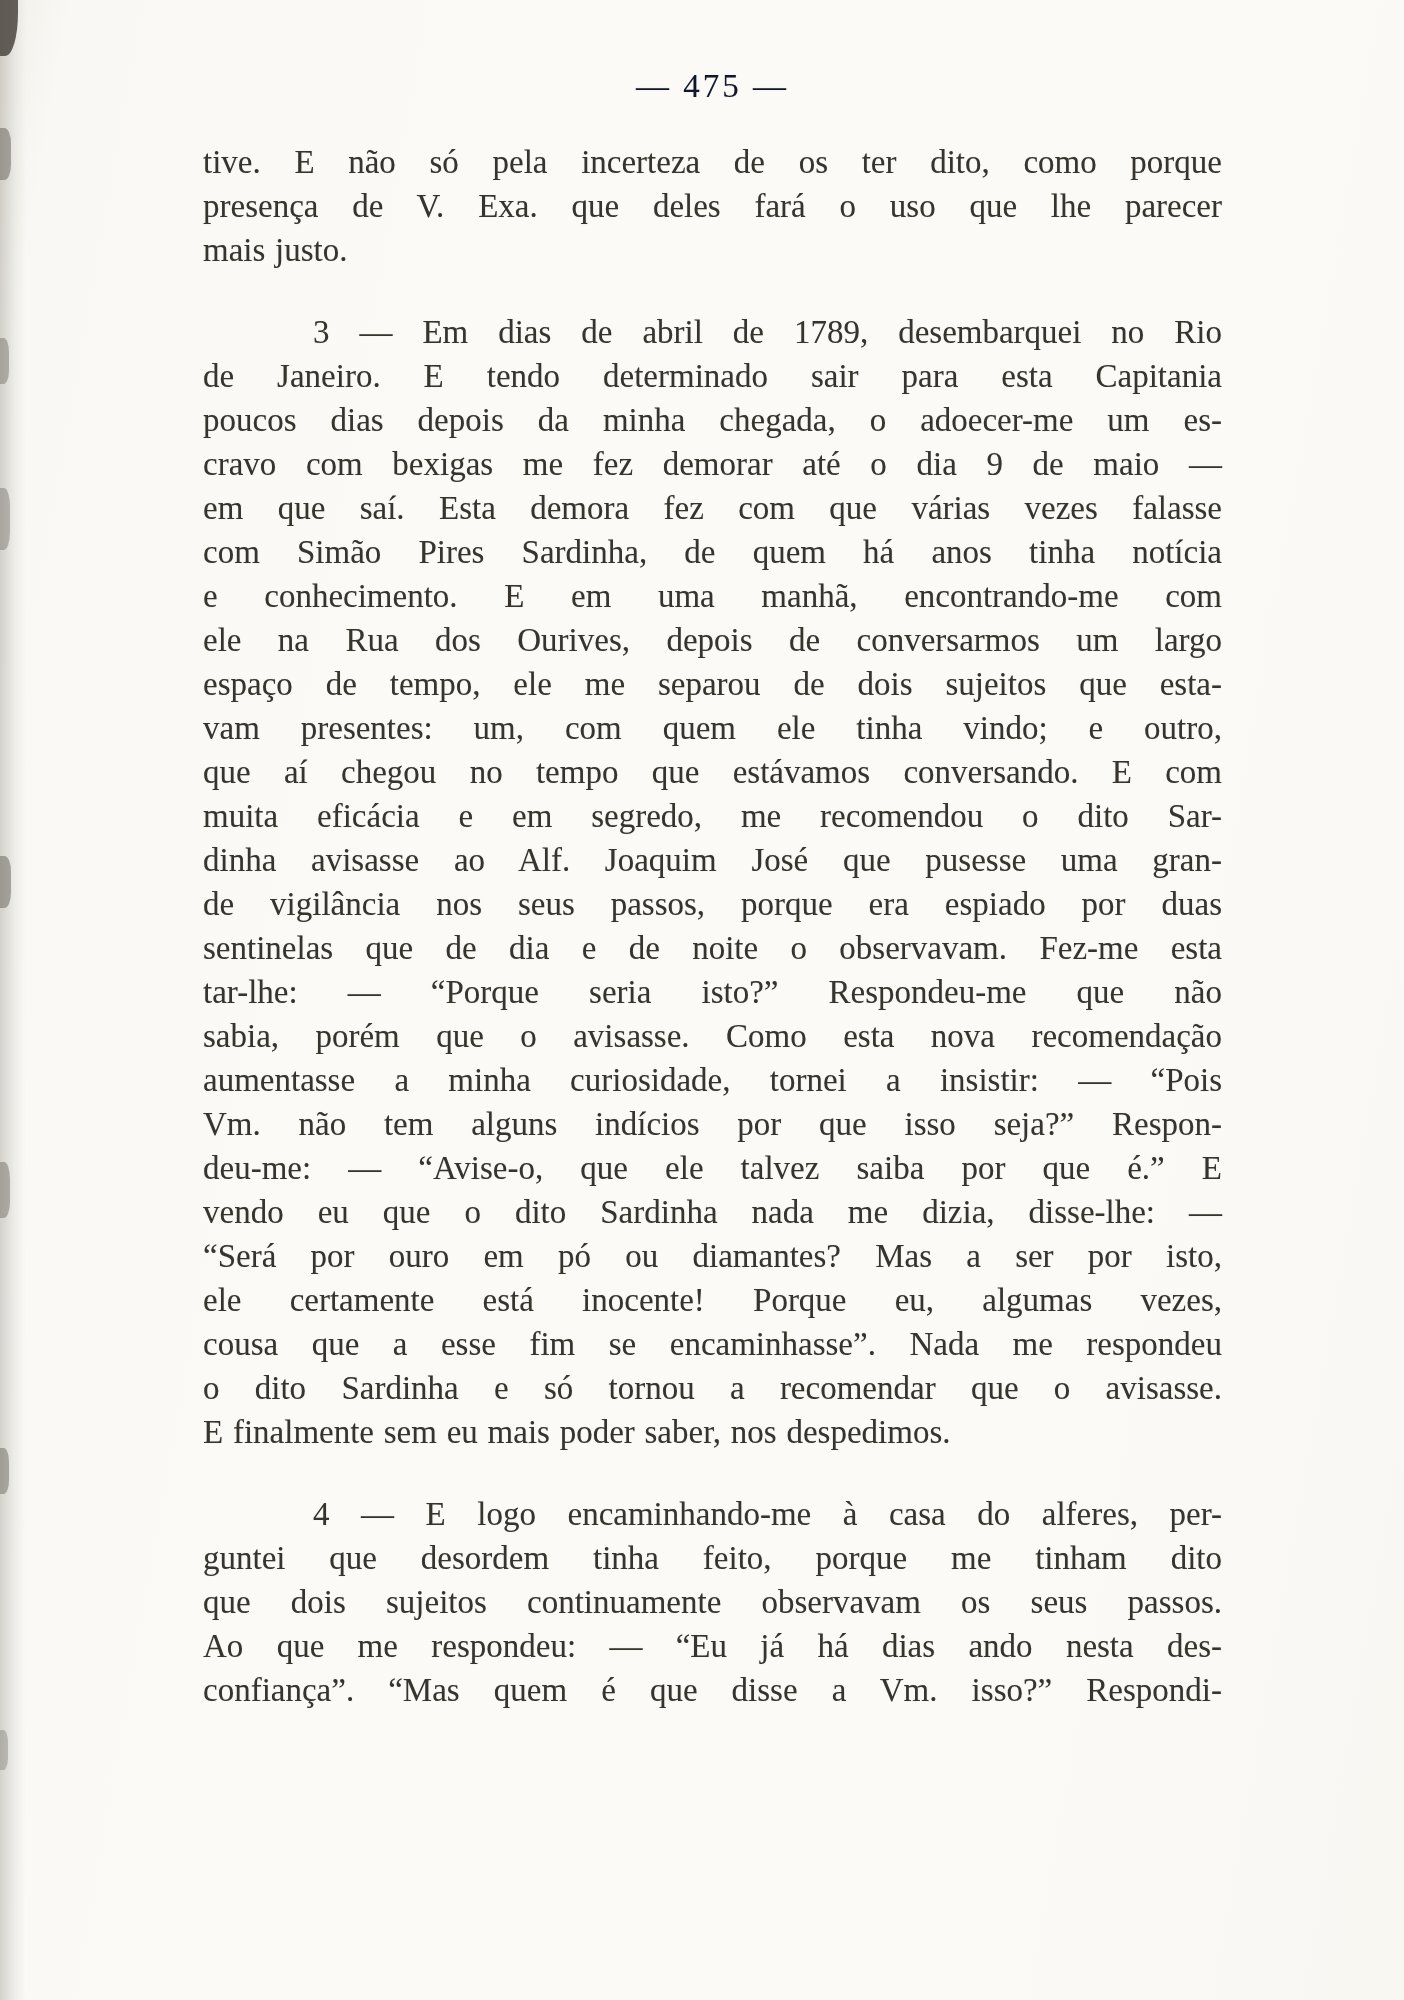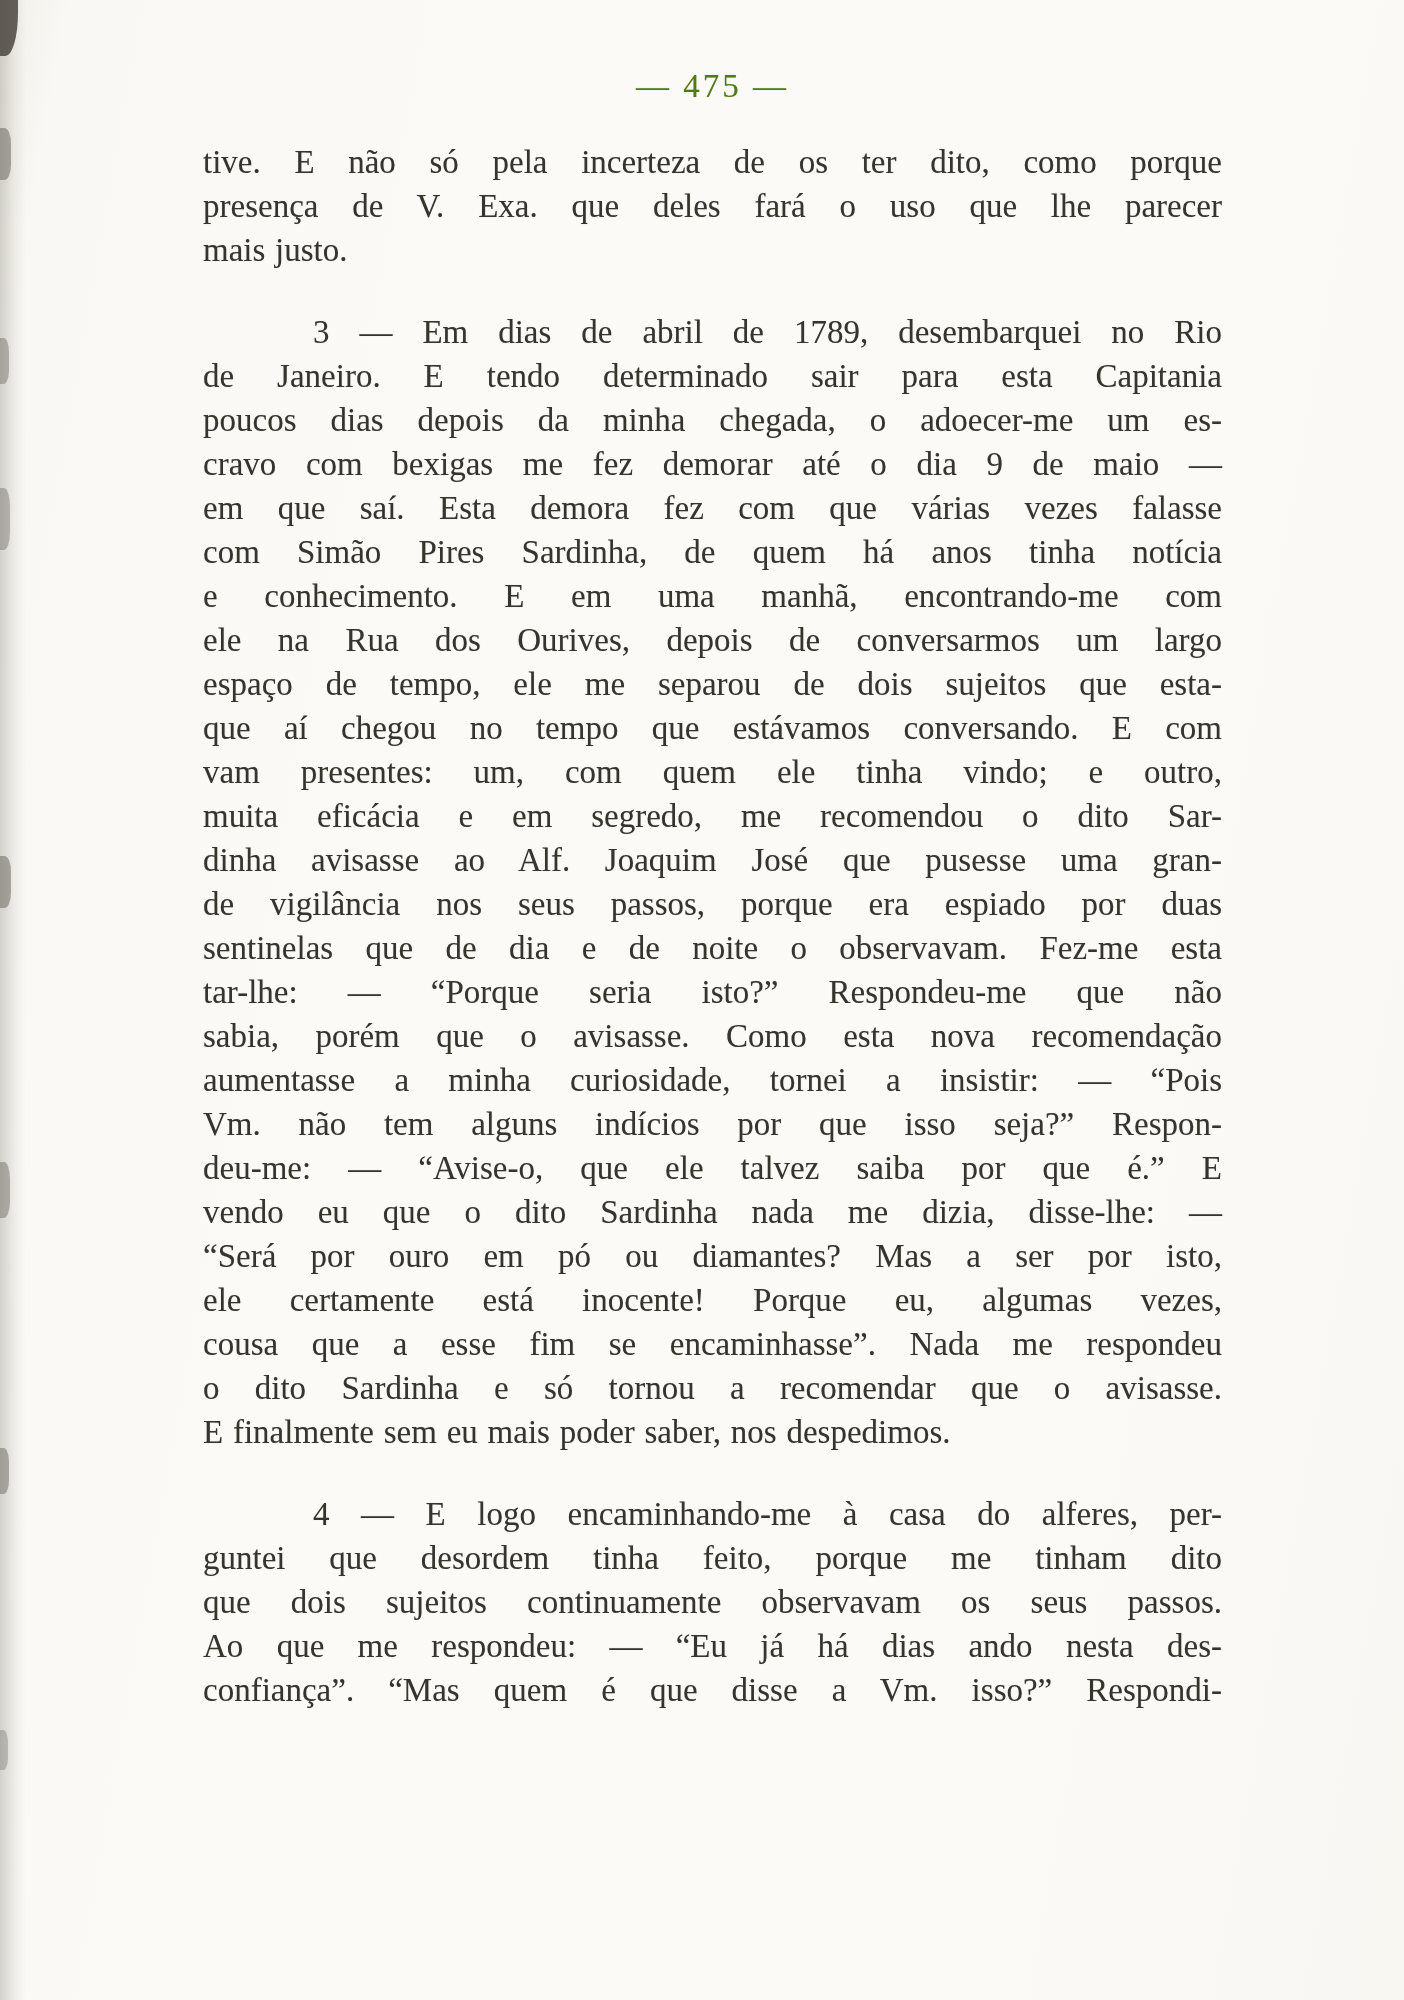--- a/index.html
+++ b/index.html
@@ -34,21 +34,21 @@
   .a4{top:856px;width:11px;height:52px;opacity:.55;}
   .a5{top:1162px;width:10px;height:56px;opacity:.48;}
   .a6{top:1448px;width:9px;height:46px;opacity:.5;}
   .a7{top:1730px;width:8px;height:40px;opacity:.35;}
 
   .page-number{
     position:absolute;top:64px;left:195px;width:1035px;
     text-align:center;
     font-size:33px;line-height:44px;
     letter-spacing:3px;
-    color:#4d7c0f;
+    color:#0f172a;
     text-shadow:0 0 1px rgba(55,51,45,0.25);
   }
   .text-block{
     position:absolute;top:132px;left:195px;width:1035px;
     font-size:33px;line-height:44px;
     text-shadow:0 0 1px rgba(55,51,45,0.22);
   }
   .paragraph{margin:8px;}
   .paragraph + .paragraph{margin-top:38px;}
   .line{
@@ -85,22 +85,22 @@
       <div class="paragraph">
         <div class="line indent">3 — Em dias de abril de 1789, desembarquei no Rio</div>
         <div class="line">de Janeiro. E tendo determinado sair para esta Capitania</div>
         <div class="line">poucos dias depois da minha chegada, o adoecer-me um es-</div>
         <div class="line">cravo com bexigas me fez demorar até o dia 9 de maio —</div>
         <div class="line">em que saí. Esta demora fez com que várias vezes falasse</div>
         <div class="line">com Simão Pires Sardinha, de quem há anos tinha notícia</div>
         <div class="line">e conhecimento. E em uma manhã, encontrando-me com</div>
         <div class="line">ele na Rua dos Ourives, depois de conversarmos um largo</div>
         <div class="line">espaço de tempo, ele me separou de dois sujeitos que esta-</div>
+        <div class="line">vam presentes: um, com quem ele tinha vindo; e outro,</div>
         <div class="line">que aí chegou no tempo que estávamos conversando. E com</div>
-        <div class="line">vam presentes: um, com quem ele tinha vindo; e outro,</div>
         <div class="line">muita eficácia e em segredo, me recomendou o dito Sar-</div>
         <div class="line">dinha avisasse ao Alf. Joaquim José que pusesse uma gran-</div>
         <div class="line">de vigilância nos seus passos, porque era espiado por duas</div>
         <div class="line">sentinelas que de dia e de noite o observavam. Fez-me esta</div>
         <div class="line">tar-lhe: — “Porque seria isto?” Respondeu-me que não</div>
         <div class="line">sabia, porém que o avisasse. Como esta nova recomendação</div>
         <div class="line">aumentasse a minha curiosidade, tornei a insistir: — “Pois</div>
         <div class="line">Vm. não tem alguns indícios por que isso seja?” Respon-</div>
         <div class="line">deu-me: — “Avise-o, que ele talvez saiba por que é.” E</div>
         <div class="line">vendo eu que o dito Sardinha nada me dizia, disse-lhe: —</div>

